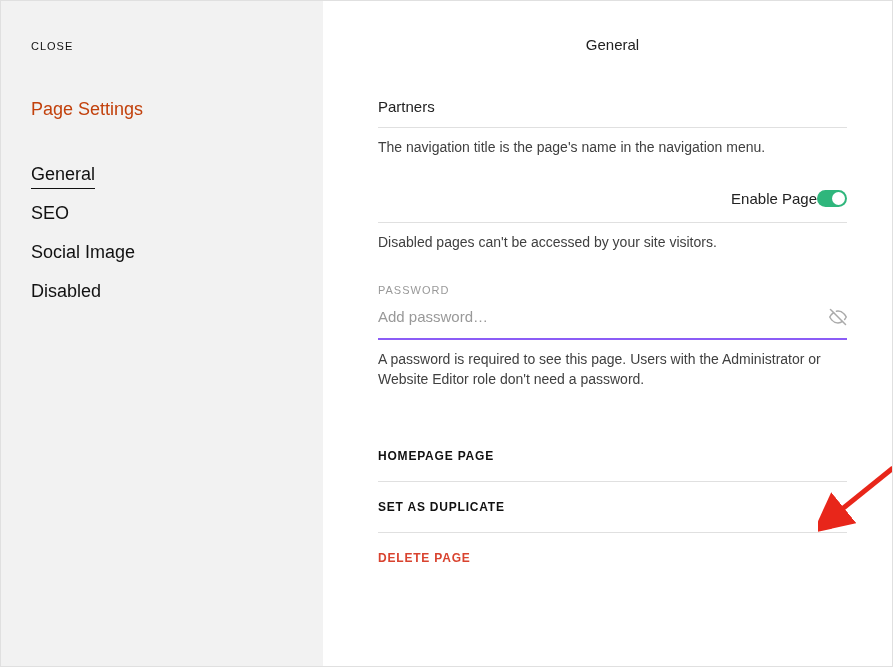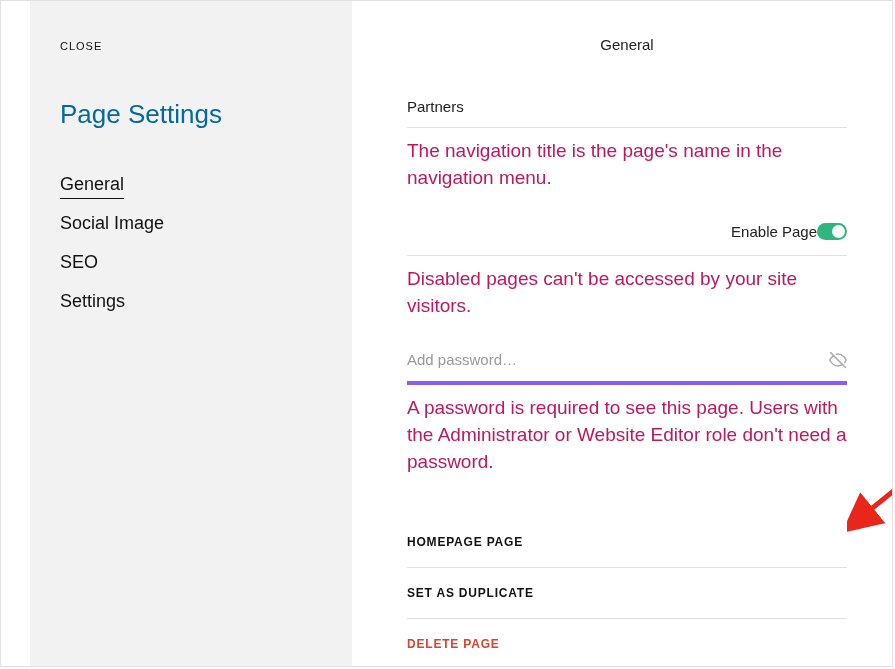--- a/index.html
+++ b/index.html
@@ -14,40 +14,39 @@
       background: #fff;
       position: relative;
       overflow: hidden;
     }
     .container {
       display: flex;
       width: 893px;
       height: 667px;
       border: 1px solid #e0e0e0;
       background: #fff;
-      padding-left: 29px;
     }
     .sidebar {
       width: 322px;
       background: #f2f2f2;
       padding: 35px 30px;
       flex-shrink: 0;
     }
     .close-link {
       font-size: 11px;
       letter-spacing: 1px;
       font-weight: 500;
       color: #111;
       cursor: pointer;
       display: inline-block;
     }
     .sidebar-title {
-      font-size: 26px;
+      font-size: 18px;
       font-weight: 500;
-      color: #0369a1;
+      color: #c2410c;
       margin-top: 45px;
       margin-bottom: 35px;
     }
     .sidebar-nav {
       list-style: none;
     }
     .sidebar-nav li {
       font-size: 18px;
       color: #111;
       padding: 9px 0;
@@ -82,38 +81,38 @@
       margin-bottom: 12px;
     }
     .field-value {
       font-size: 15px;
       color: #222;
       padding-bottom: 12px;
       border-bottom: 1px solid #e0e0e0;
     }
     .field-input-wrap {
       position: relative;
-      border-bottom: 4px solid #8b5cf6;
+      border-bottom: 2px solid #8b5cf6;
       padding-bottom: 12px;
     }
     .field-input {
       font-size: 15px;
       color: #222;
       border: none;
       outline: none;
       width: 100%;
       background: transparent;
       font-family: inherit;
     }
     .field-input::placeholder {
       color: #999;
     }
     .field-help {
-      font-size: 19px;
-      color: #be185d;
+      font-size: 14px;
+      color: #404040;
       margin-top: 10px;
       line-height: 1.4;
     }
     .toggle-row {
       display: flex;
       justify-content: flex-end;
       align-items: center;
       padding-bottom: 15px;
       border-bottom: 1px solid #e0e0e0;
     }
@@ -168,23 +167,23 @@
   </style>
 </head>
 <body>
 
 <div class="container">
   <aside class="sidebar">
     <span class="close-link">CLOSE</span>
     <h1 class="sidebar-title">Page Settings</h1>
     <ul class="sidebar-nav">
       <li class="active"><span>General</span></li>
+      <li><span>SEO</span></li>
       <li><span>Social Image</span></li>
-      <li><span>SEO</span></li>
-      <li><span>Settings</span></li>
+      <li><span>Disabled</span></li>
     </ul>
   </aside>
 
   <main class="main">
     <h2 class="main-title">General</h2>
 
     <div class="field-group">
       <div class="field-value">Partners</div>
       <p class="field-help">The navigation title is the page's name in the navigation menu.</p>
     </div>
@@ -196,20 +195,21 @@
       <div class="toggle-row">
         <span class="toggle-label">Enable Page</span>
         <div class="toggle">
           <div class="toggle-knob"></div>
         </div>
       </div>
       <p class="field-help">Disabled pages can't be accessed by your site visitors.</p>
     </div>
 
     <div class="field-group">
+      <span class="field-label">PASSWORD</span>
       <div class="field-input-wrap">
         <input class="field-input" type="password" placeholder="Add password…" style="">
         <span class="eye-icon">
           <svg width="18" height="18" viewBox="0 0 24 24" fill="none" stroke="currentColor" stroke-width="2" stroke-linecap="round">
             <path d="M17.94 17.94A10 10 0 0 1 12 20c-7 0-11-8-11-8a18 18 0 0 1 5.06-5.94"></path>
             <path d="M9.9 4.24A9 9 0 0 1 12 4c7 0 11 8 11 8a18 18 0 0 1-2.16 3.19"></path>
             <line x1="2" y1="2" x2="22" y2="22"></line>
           </svg>
         </span>
       </div>

